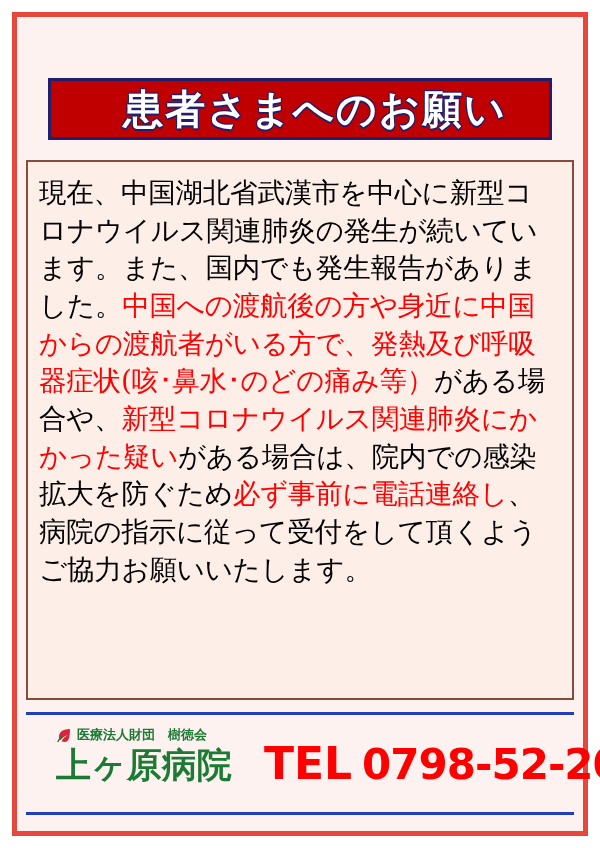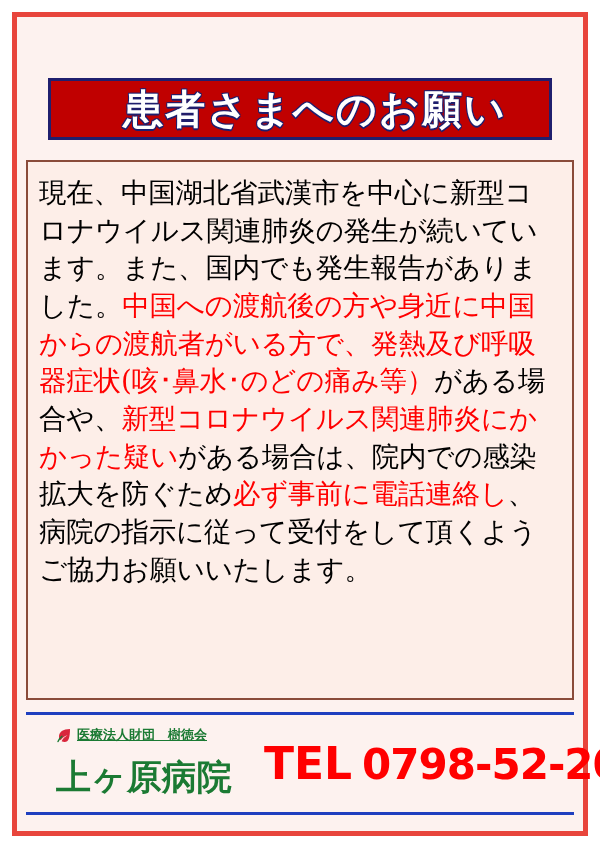--- a/index.html
+++ b/index.html
@@ -135,29 +135,28 @@
     height: 16px;
     display: inline-block;
     flex: none;
   }
   .org-small {
     font-family: "Liberation Sans", sans-serif;
     font-size: 13px;
     color: #1b7a33;
     font-weight: bold;
     white-space: nowrap;
-    text-decoration: underline;
   }
   .org-name {
     font-family: "DejaVu Serif", "Liberation Serif", serif;
     font-size: 35px;
     font-weight: bold;
     color: #1b7a33;
     line-height: 1.08;
-    margin-top: 14px;
+    margin-top: 2px;
     white-space: nowrap;
   }
   .tel-block {
     position: absolute;
     left: 238px;
     top: 26px;
     display: flex;
     align-items: baseline;
     gap: 10px;
   }

